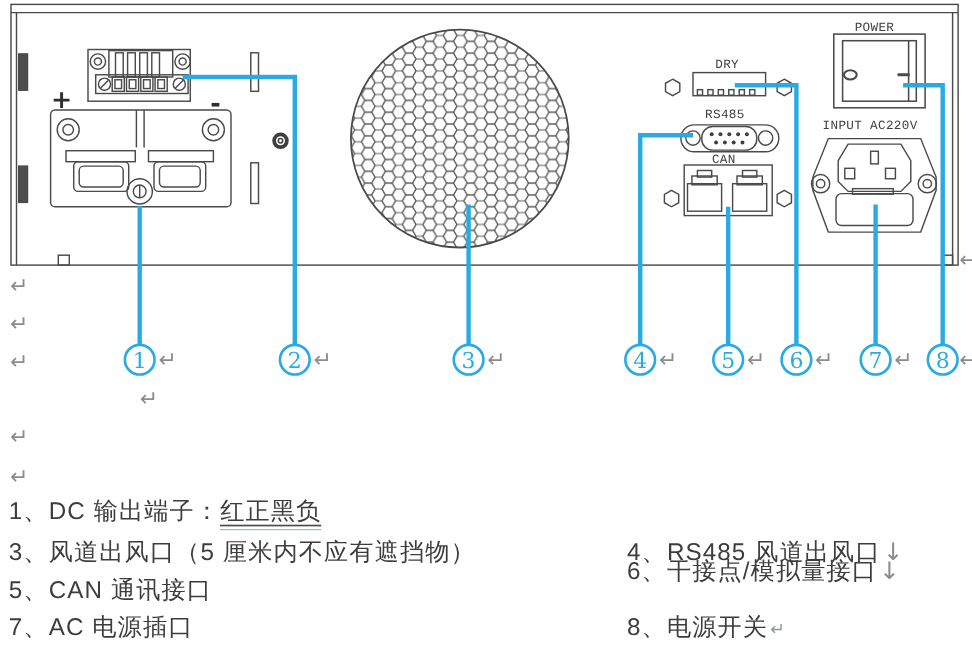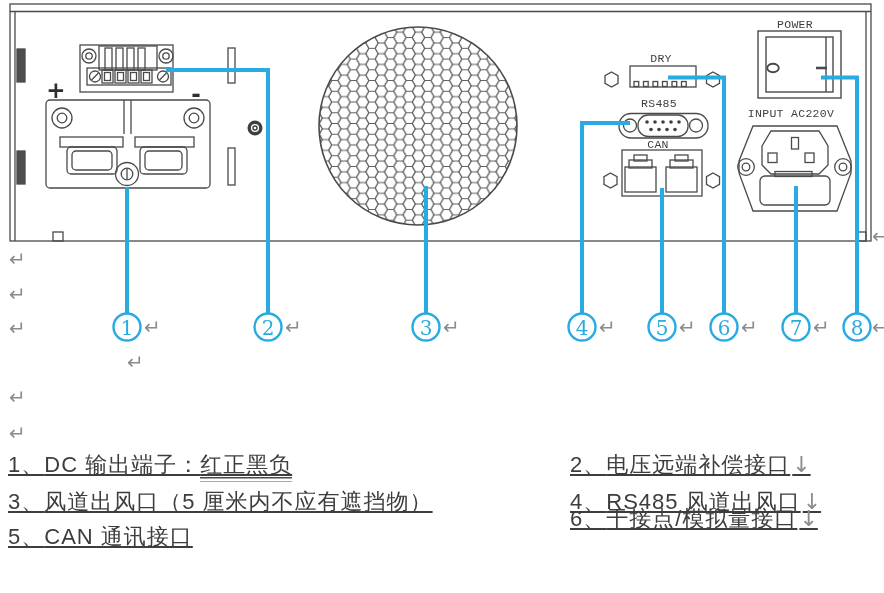--- a/index.html
+++ b/index.html
@@ -1,20 +1,20 @@
 <!DOCTYPE html>
 <html><head>
 <meta charset="utf-8">
 <style>
   html,body{margin:0;padding:0;background:#fff;}
   .stage{position:relative;width:884px;height:593px;background:#ffffff;overflow:hidden;
          font-family:"Liberation Sans",sans-serif;}
   .stage svg{position:absolute;left:0;top:0;}
   .litem{position:absolute;font-size:22px;line-height:29px;color:#3d3d3d;
-         letter-spacing:1px;white-space:nowrap;text-decoration:underline;}
+         letter-spacing:1px;white-space:nowrap;}
   .und{padding-bottom:5px;
        background-image:linear-gradient(#4a4a4a,#4a4a4a),linear-gradient(#85b4d8,#85b4d8);
        background-repeat:no-repeat,no-repeat;
        background-size:100% 1.5px,100% 1.5px;
        background-position:0 25px,0 28.5px;}
   .mark{color:#8c8c8c;letter-spacing:0;margin-left:2px;font-family:"DejaVu Sans",sans-serif;}
   .mark-small{color:#8c9aa6;font-size:16px;letter-spacing:0;margin-left:2px;
               font-family:"DejaVu Sans",sans-serif;}
   
   .plabel{font-family:"Liberation Mono","DejaVu Sans Mono",monospace;font-size:11.5px;
@@ -245,32 +245,35 @@
     <text class="mk" x="741" y="334">↵</text>
     <text class="mk" x="813" y="334">↵</text>
     <text class="mk" x="872" y="334">←</text>
     <text class="mk" x="872" y="243">←</text>
   </g>
 </svg>
 
 <div class="litem" style="top:450px;left:8px">
   <span>1、</span><span>DC 输出端子：</span><span class="und">红正黑负</span>
 </div>
-<div class="litem" style="top:450px;left:570px">
-  <span>2、</span><span>电压远端补偿接口</span><span class="mark">↓</span>
-</div>
 
 <div class="litem" style="top:487px;left:8px">
   <span>3、</span><span>风道出风口（5 厘米内不应有遮挡物）</span>
 </div>
 <div class="litem" style="top:487px;left:570px">
   <span>4、</span><span>RS485 风道出风口</span><span class="mark">↓</span>
 </div>
 
 <div class="litem" style="top:522px;left:8px">
   <span>5、</span><span>CAN 通讯接口</span>
 </div>
 <div class="litem" style="top:504px;left:570px">
   <span>6、</span><span>干接点/模拟量接口</span><span class="mark">↓</span>
 </div>
 
+<div class="litem" style="top:555px;left:8px">
+  <span>7、</span><span>AC 电源插口</span>
+</div>
+<div class="litem" style="top:555px;left:570px">
+  <span>8、</span><span>电源开关</span><span class="mark-small">↵</span>
+</div>
 
 </div>
 
 </body></html>

